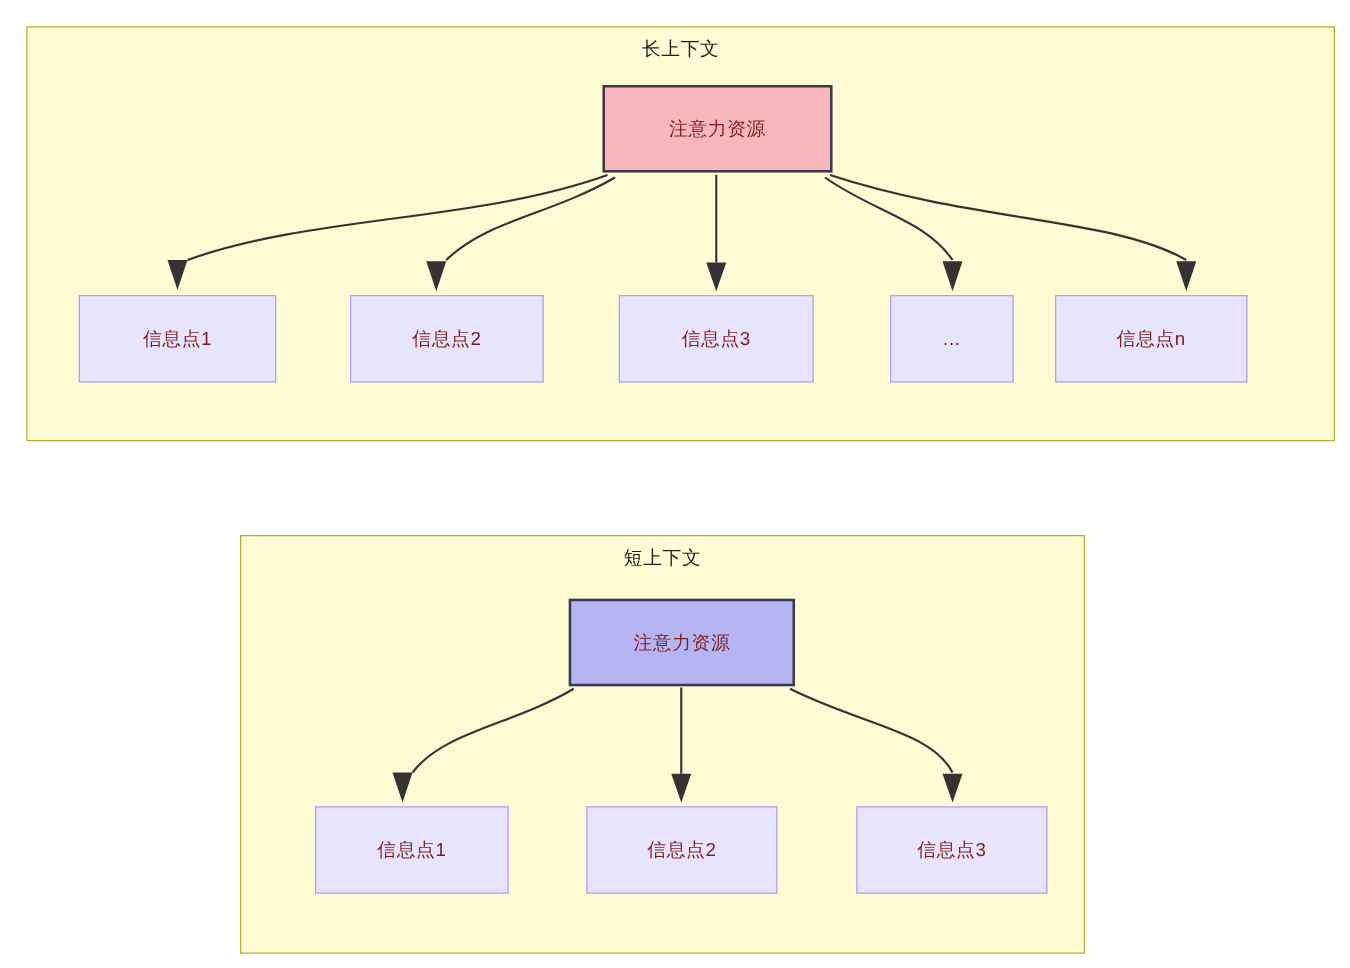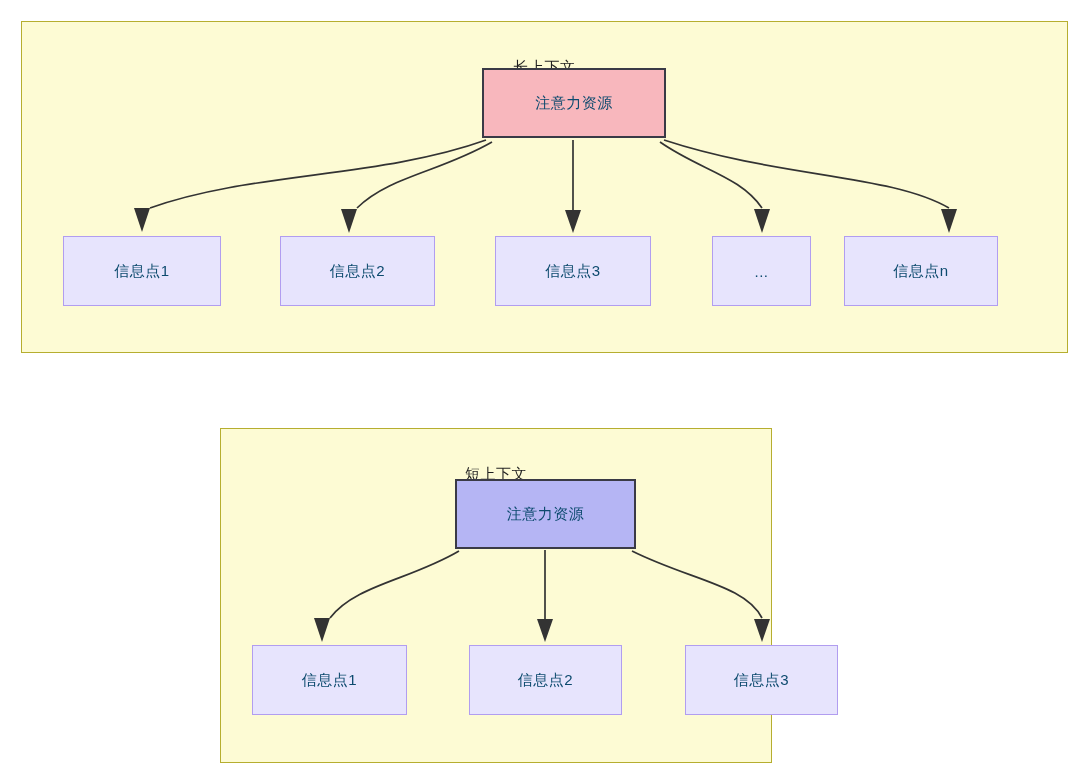--- a/index.html
+++ b/index.html
@@ -26,48 +26,47 @@
     border: 1px solid #b6ae2f;
     box-sizing: border-box;
   }
   #group-long {
     left: 21px;
     top: 21px;
     width: 1047px;
     height: 332px;
   }
   #group-short {
-    left: 220px;
+    left: 192px;
     top: 428px;
-    width: 552px;
+    width: 676px;
     height: 335px;
   }
   .group-title {
     position: absolute;
     left: 0;
     right: 0;
     text-align: center;
     font-size: 15px;
     color: #1f1f1f;
     letter-spacing: .5px;
     white-space: nowrap;
-    margin-top: 28px;
   }
   #group-long .group-title { top: 8px; }
   #group-short .group-title { top: 8px; }
 
   
   .node {
     position: absolute;
     box-sizing: border-box;
     display: flex;
     align-items: center;
     justify-content: center;
     font-size: 15px;
-    color: #0c4a6e;
+    color: #7f1d1d;
     letter-spacing: .5px;
     white-space: nowrap;
   }
   .node.root {
     border: 2px solid #3a3a46;
   }
   .node.root.pink { background: #f8b7bd; }
   .node.root.blue { background: #b5b5f4; }
   .node.leaf {
     background: #e7e4fd;

